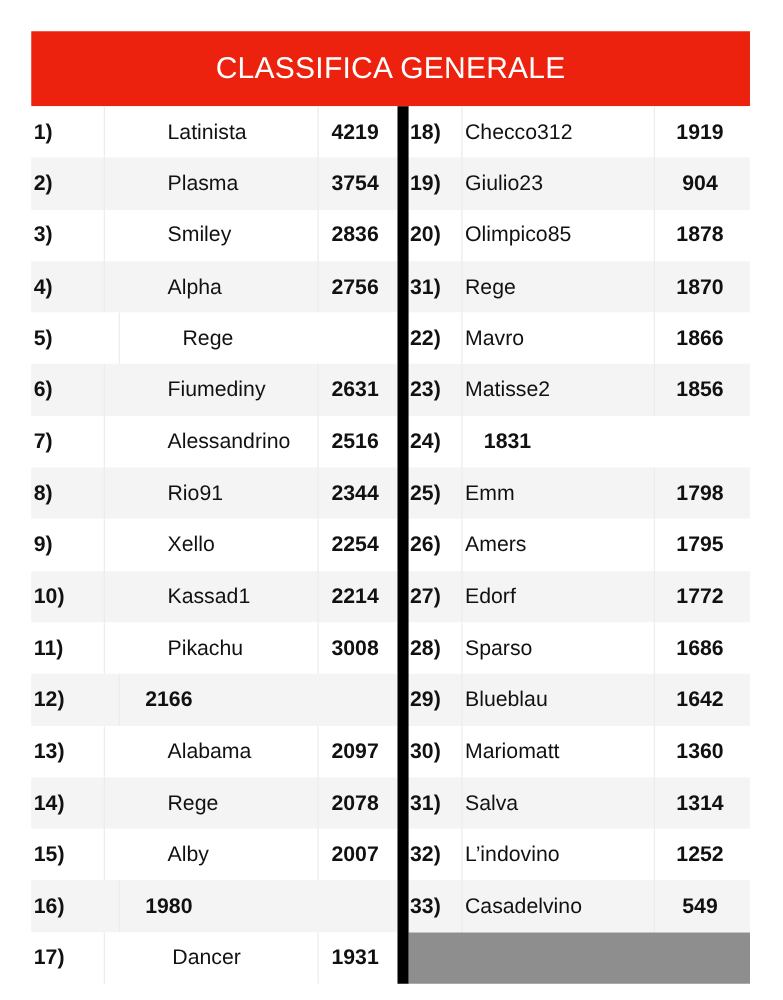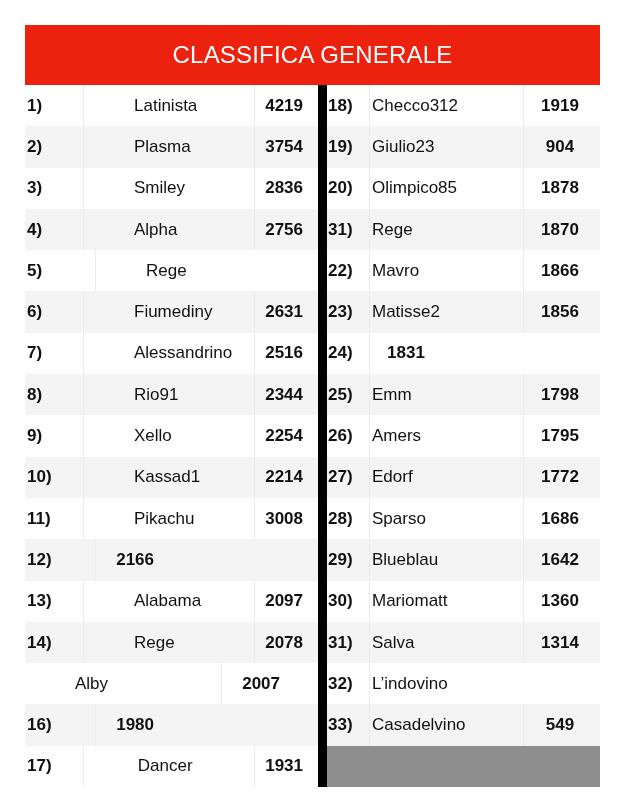--- a/index.html
+++ b/index.html
@@ -162,20 +162,21 @@
     <div class="cell score">2097</div>
   </div>
 
   <div class="row even">
     <div class="cell rank">14)</div>
     <div class="cell name">Rege</div>
     <div class="cell score">2078</div>
   </div>
 
   <div class="row odd">
+    <div class="cell rank">15)</div>
     <div class="cell name">Alby</div>
     <div class="cell score">2007</div>
   </div>
 
   <div class="row even">
     <div class="cell rank">16)</div>
     <div class="cell score">1980</div>
   </div>
 
   <div class="row odd last">
@@ -265,20 +266,21 @@
 
   <div class="row even">
     <div class="cell rank">31)</div>
     <div class="cell name">Salva</div>
     <div class="cell score">1314</div>
   </div>
 
   <div class="row odd">
     <div class="cell rank">32)</div>
     <div class="cell name">L’indovino</div>
+    <div class="cell score">1252</div>
   </div>
 
   <div class="row even last">
     <div class="cell rank">33)</div>
     <div class="cell name">Casadelvino</div>
     <div class="cell score">549</div>
   </div>
 <div class="filler"></div>
       </div>
   </div>

